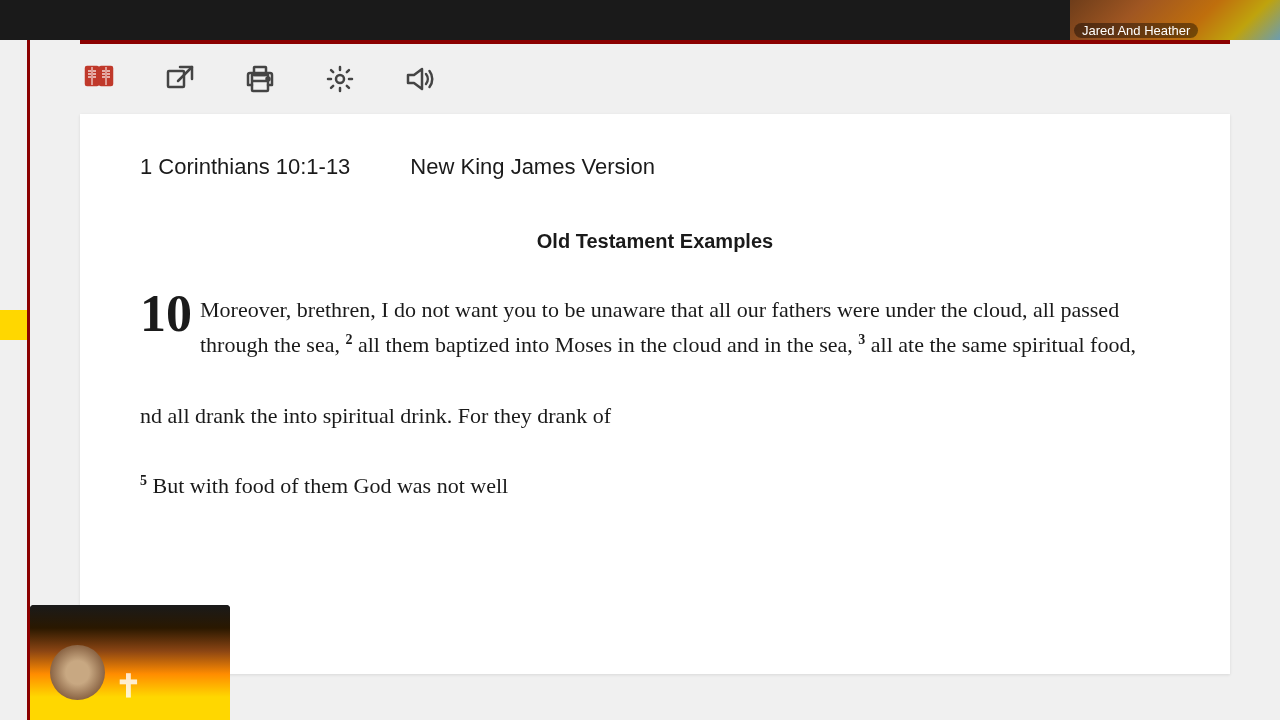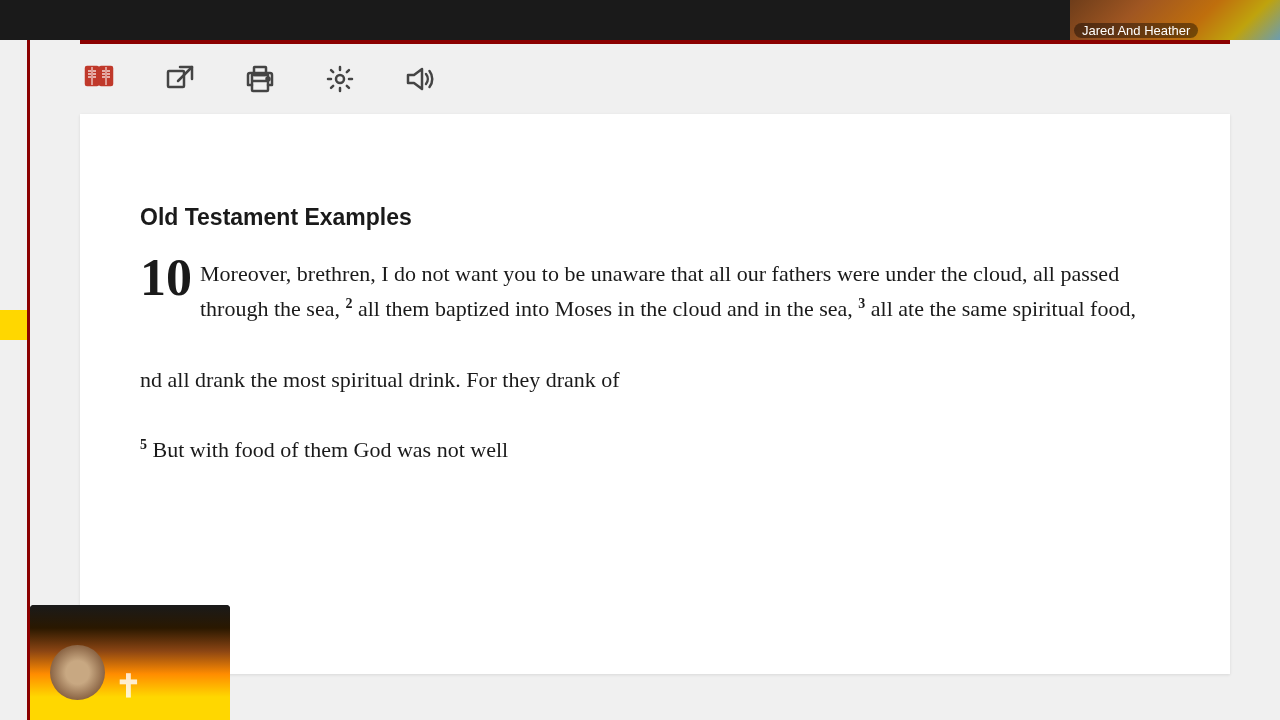--- a/index.html
+++ b/index.html
@@ -136,23 +136,24 @@
       font-size: 22px;
       color: #1a1a1a;
       margin-bottom: 50px;
       display: flex;
       gap: 60px;
     }
 
     #section-title {
       font-family: Arial, sans-serif;
       font-weight: bold;
-      font-size: 23px;
-      margin-bottom: 25px;
+      font-size: 20px;
+      margin-bottom: 39px;
       color: #1a1a1a;
+      text-align: center;
     }
 
     #verse-content {
       font-family: Georgia, serif;
       font-size: 22px;
       line-height: 1.6;
       color: #1a1a1a;
     }
 
     .chapter-num {
@@ -289,28 +290,30 @@
       <svg class="icon-svg" viewBox="0 0 32 32" fill="none" stroke="#444" stroke-width="2.5" stroke-linecap="round" stroke-linejoin="round">
         <polygon points="4,12 4,20 10,20 18,26 18,6 10,12" fill="none"></polygon>
         <path d="M22 11a8 8 0 010 10" stroke="#444" fill="none"></path>
         <path d="M25.5 8a13 13 0 010 16" stroke="#444" fill="none"></path>
       </svg>
     </div>
   </div>
 
   <div id="document-area">
     <div id="passage-header">
+      <span>1 Corinthians 10:1-13</span>
+      <span>New King James Version</span>
     </div>
 
     <div id="section-title">Old Testament Examples</div>
 
     <div id="verse-content">
       <span class="chapter-num">10</span><span>Moreover, brethren, I do not want you to be unaware that all our fathers were under the cloud, all passed through the sea,</span> <sup class="verse-sup">2</sup><span> all them baptized into Moses in the cloud and in the sea,</span> <sup class="verse-sup">3</sup><span> all ate the same spiritual food,</span>
       <br><br>
-      <span>nd all drank the most spiritual drink. For they drank of</span>
+      <span>nd all drank the into spiritual drink. For they drank of</span>
       <br>
       <br>
       <sup class="verse-sup">5</sup><span> But with food of them God was not well</span>
     </div>
   </div>
 </div>
 
 <div id="bottom-video">
   <div id="bottom-video-bg">
     <div id="bottom-video-avatar"></div>

